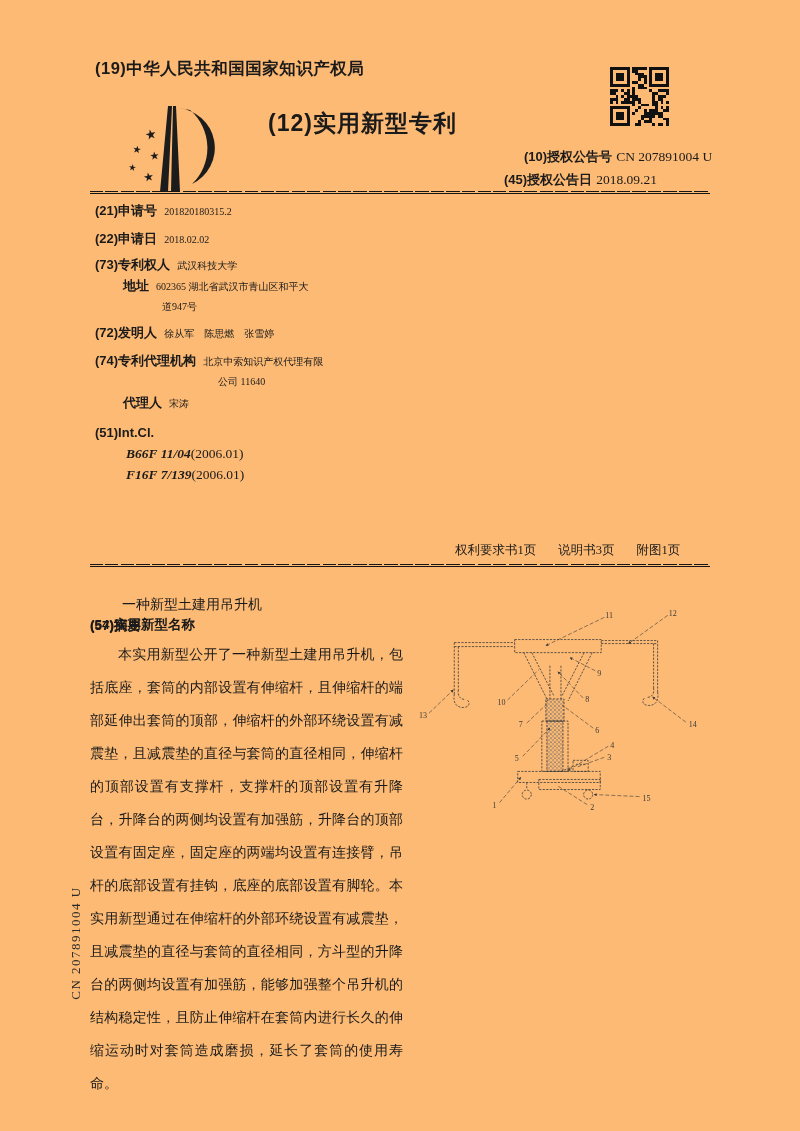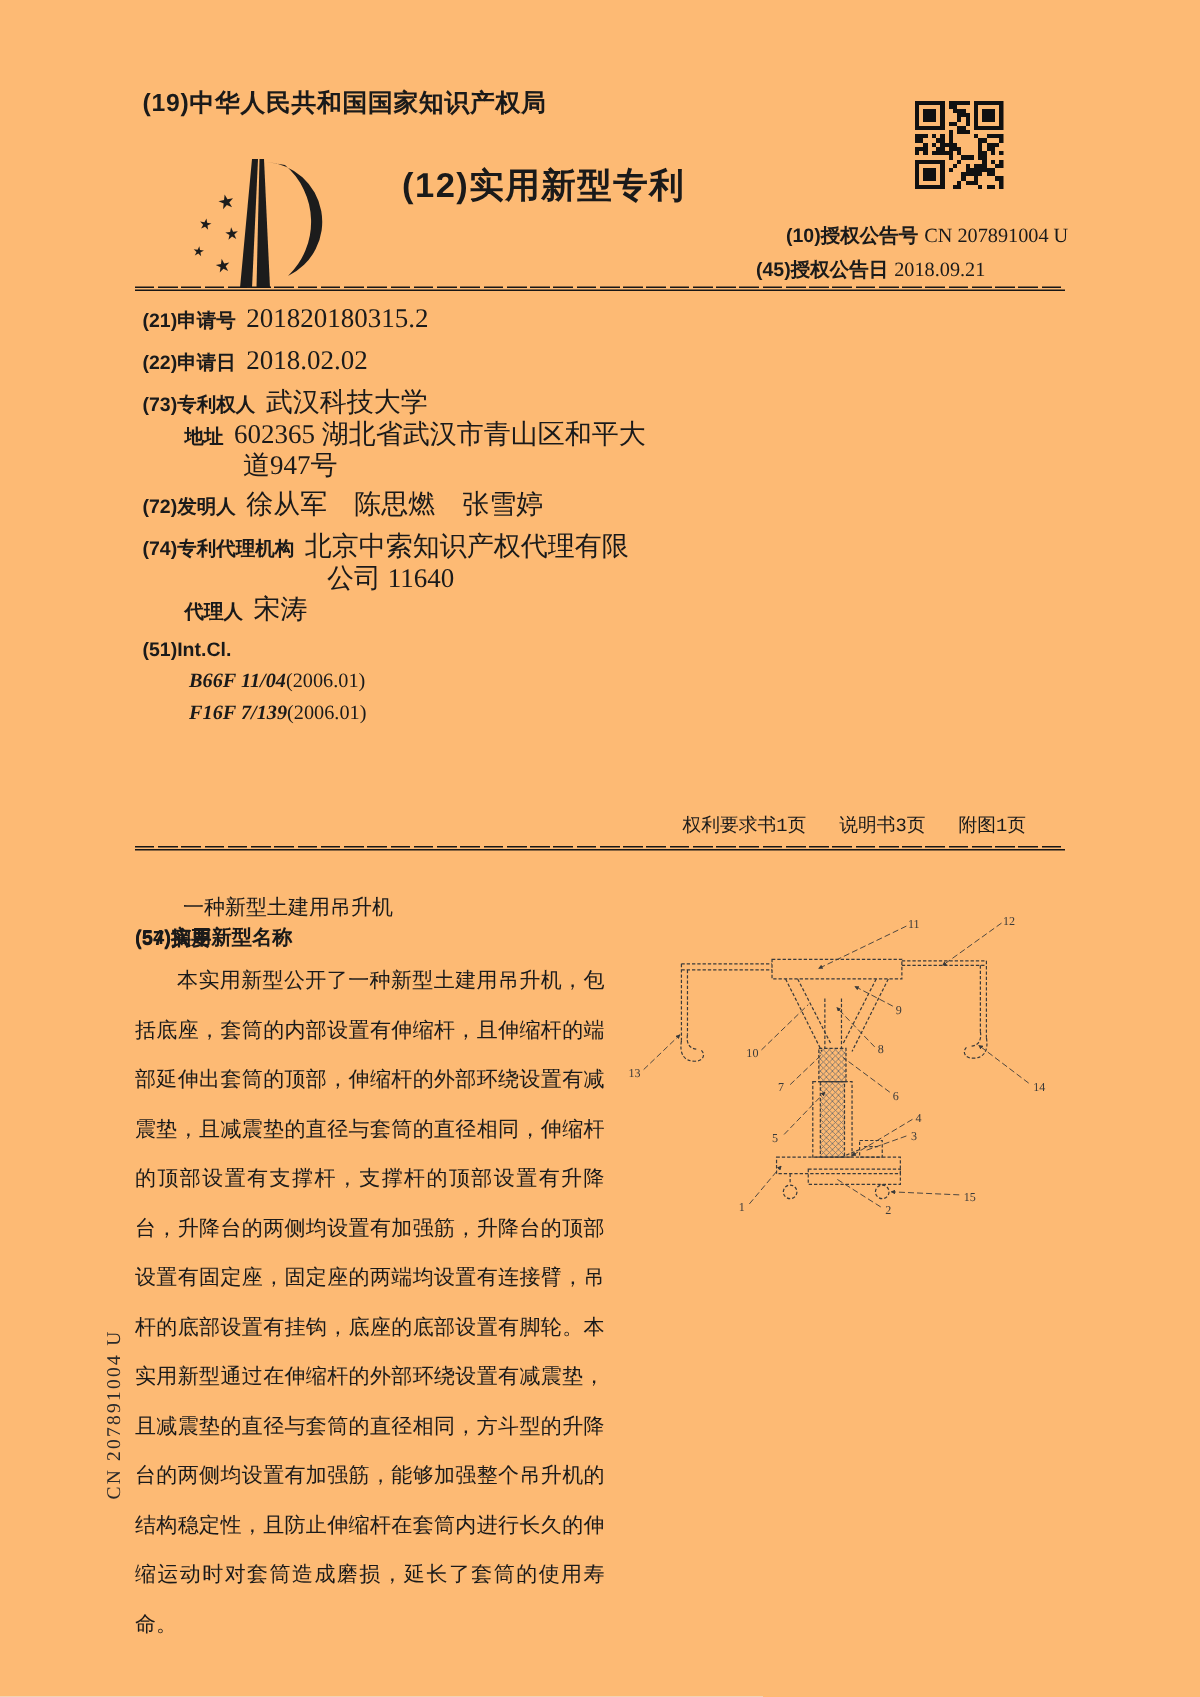--- a/index.html
+++ b/index.html
@@ -20,24 +20,24 @@
     background-position:0 0,0 1.6px;
     background-repeat:no-repeat,no-repeat;
   }
   .office-line{left:95px;top:58px;font-size:16.5px;letter-spacing:.5px;}
   .doc-type{left:268px;top:108px;font-size:23px;letter-spacing:1px;}
   .pub-row{left:504px;white-space:nowrap;font-size:13px;}
   .pub-row .lbl{font-size:13px;}
   .pub-row .val{font-size:13.5px;margin-left:4px;}
   .bib-row{white-space:nowrap;font-size:13px;}
   .bib-row .lbl{font-size:13px;}
-  .bib-row .val{margin-left:7px;font-size:18px;}
+  .bib-row .val{margin-left:7px;font-size:10px;}
   .ipc-code{font-style:italic;font-weight:700;font-size:13.5px;}
   .ipc-year{font-size:13.5px;}
-  .pages-info{left:455px;top:542px;font-size:12.5px;white-space:nowrap;font-family:Liberation Mono, monospace;}
+  .pages-info{left:455px;top:542px;font-size:12.5px;white-space:nowrap;}
   .pages-info span{margin-right:22px;}
   .pages-info span:last-child{margin-right:0;}
   .sec-label{font-size:13.5px;}
   .invention-title{left:122px;top:596px;font-size:14px;}
   .abstract{
     left:90px;top:638px;width:313px;
     font-size:14px;line-height:33px;text-align:justify;text-justify:inter-ideograph;
     text-indent:2em;
   }
   .side-code{

